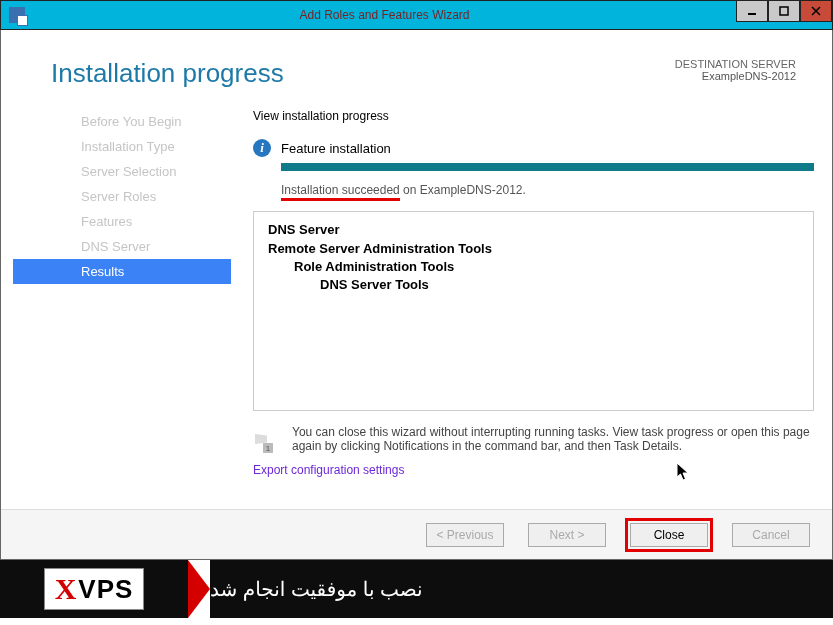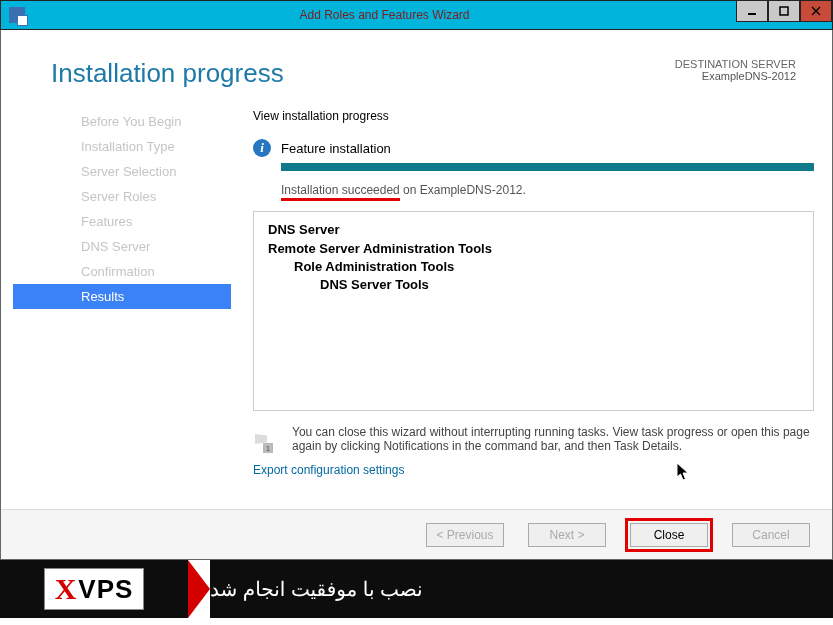--- a/index.html
+++ b/index.html
@@ -156,21 +156,21 @@
   }
   .flag-icon::after {
     content:"1";
     position:absolute; right:0; bottom:0;
     width:10px; height:10px;
     background:#bbb; color:#555;
     font-size:8px; display:flex;
     align-items:center; justify-content:center;
   }
   .export-link {
-    color: #0369a1;
+    color: #6d28d9;
     font-size: 12px;
     margin-top: 10px;
     display: inline-block;
     cursor: pointer;
   }
   .footer {
     position: absolute;
     bottom: 0; left: 0; right: 0;
     height: 50px;
     border-top: 1px solid #ddd;
@@ -272,21 +272,20 @@
   </div>
 
   <div class="body-area">
     <div class="sidebar">
       <div class="step">Before You Begin</div>
       <div class="step">Installation Type</div>
       <div class="step">Server Selection</div>
       <div class="step">Server Roles</div>
       <div class="step">Features</div>
       <div class="step">DNS Server</div>
-      <div class="step">Confirmation</div>
       <div class="step selected">Results</div>
     </div>
 
     <div class="main">
       <div class="subhead">View installation progress</div>
 
       <div class="feat-row">
         <div class="info-icon">i</div>
         <div class="feat-label">Feature installation</div>
       </div>

